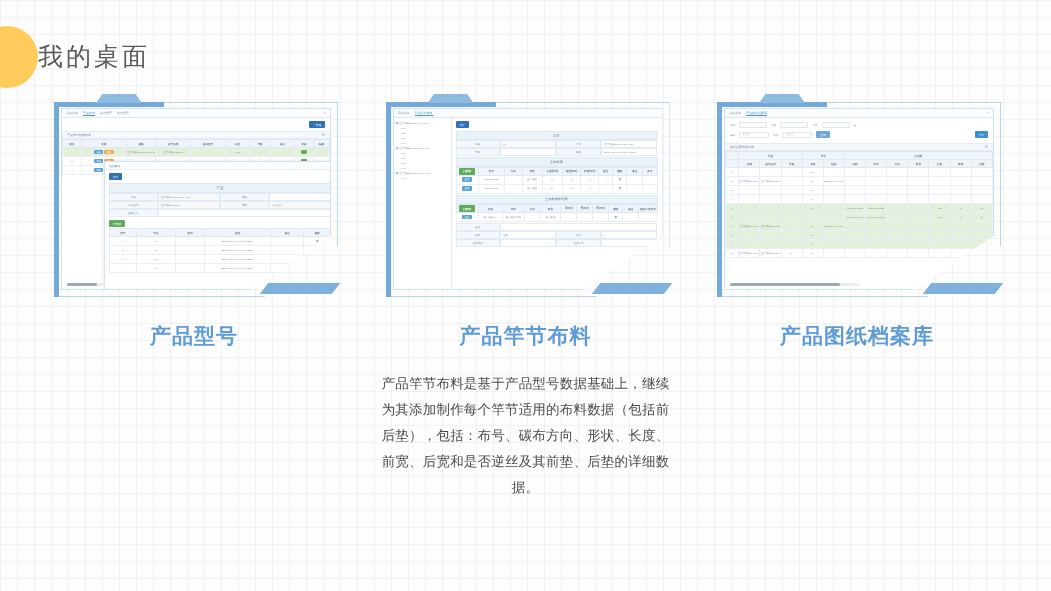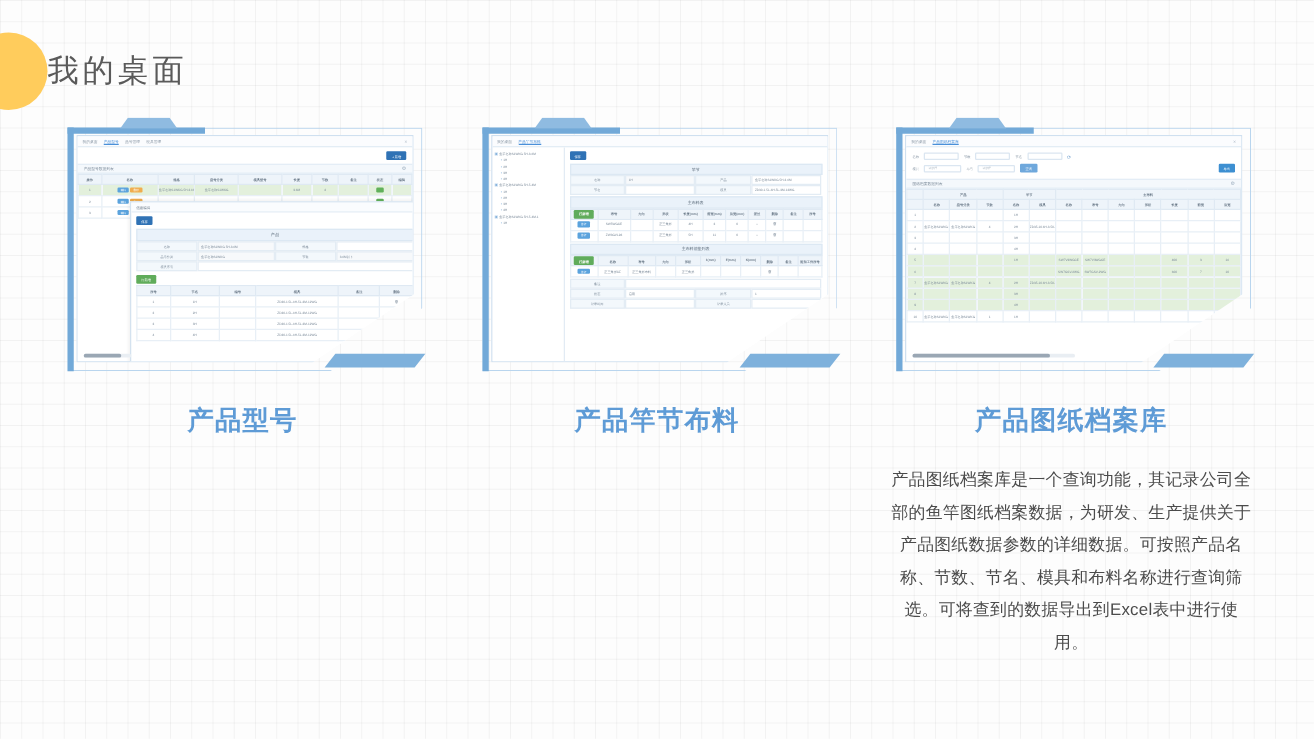--- a/index.html
+++ b/index.html
@@ -742,20 +742,21 @@
                 <div class="lbl">记录人员</div>
                 <div class="val"></div>
               </div>
             </div>
           </div>
         </div>
       </div>
     </div>
 
     <div class="card-title">产品竿节布料</div>
+    <div class="card-body">产品竿节布料是基于产品型号数据基础上，继续为其添加制作每个竿节适用的布料数据（包括前后垫），包括：布号、碳布方向、形状、长度、前宽、后宽和是否逆丝及其前垫、后垫的详细数据。</div>
   </div>
 
   <div class="card">
     <div class="frame-wrap">
       <div class="frame-outer"></div>
       <div class="frame-accent"></div>
       <div class="frame-notch"></div>
       <div class="frame-bar"></div>
 
       <div class="shot">
@@ -969,16 +970,15 @@
             </table>
 
           <div class="scrollbar-h" style="width:130px">
               <i style="width:110px"></i>
             </div>
         </div>
       </div>
     </div>
 
     <div class="card-title">产品图纸档案库</div>
-    <div class="card-body">产品图纸档案库是一个查询功能，其记录公司全部的鱼竿图纸档案数据，为研发、生产提供关于产品图纸数据参数的详细数据。可按照产品名称、节数、节名、模具和布料名称进行查询筛选。可将查到的数据导出到Excel表中进行使用。</div>
   </div>
 
 </div>
 
 </body></html>

